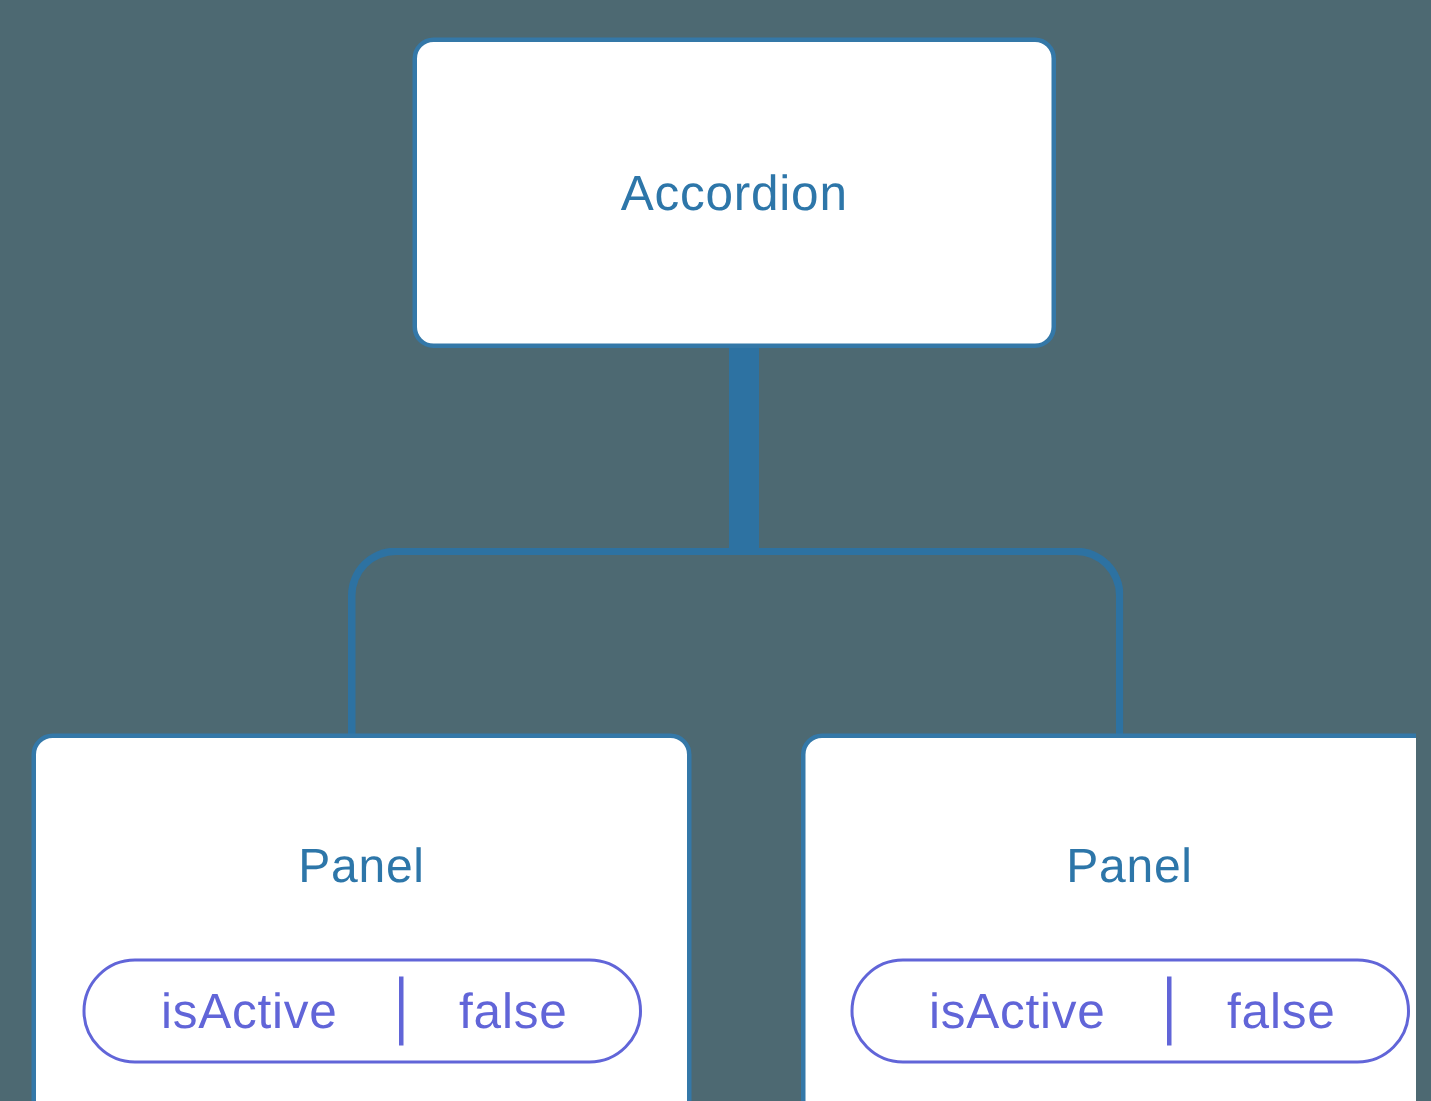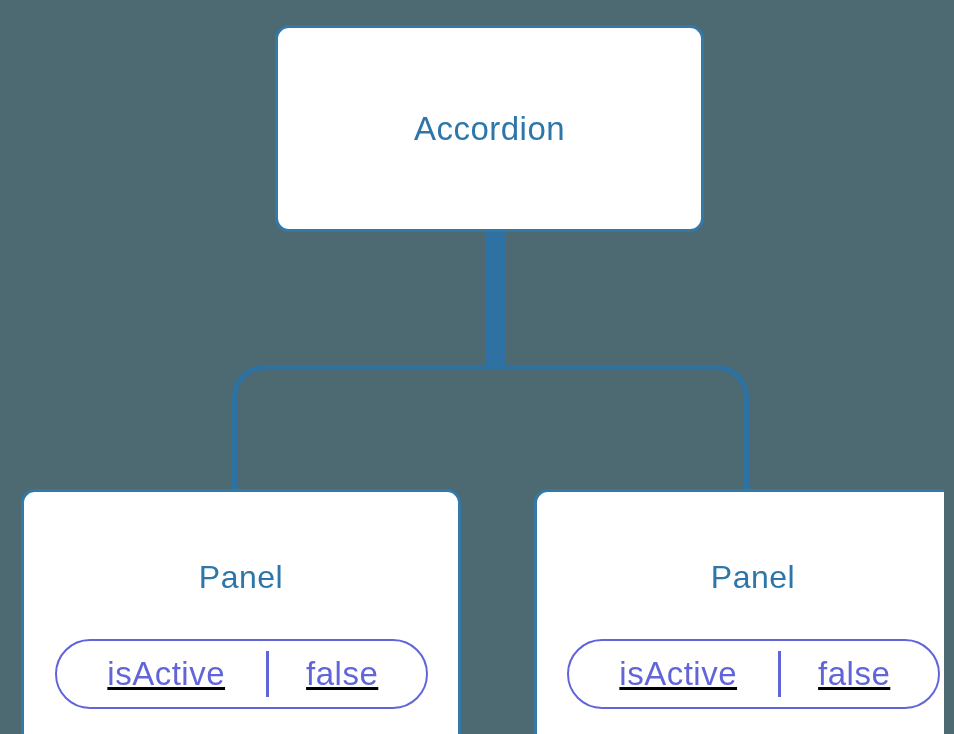--- a/index.html
+++ b/index.html
@@ -71,21 +71,20 @@
     letter-spacing: 0.5px;
     line-height: 38px;
   }
   .pill {
     margin: 33px auto 0;
     width: 373px; height: 70px;
     border: 2.5px solid var(--pill-purple);
     border-radius: 49px;
     display: flex;
     overflow: hidden;
-    text-decoration: underline;
   }
   .pill-cell {
     display: flex; align-items: center; justify-content: center;
     color: var(--pill-purple);
     font-size: 33px;
     letter-spacing: 0.5px;
   }
   .pill-cell.name  { width: 58%; border-right: 3px solid var(--pill-purple); }
   .pill-cell.value { width: 42%; text-align: center; }
 </style>

